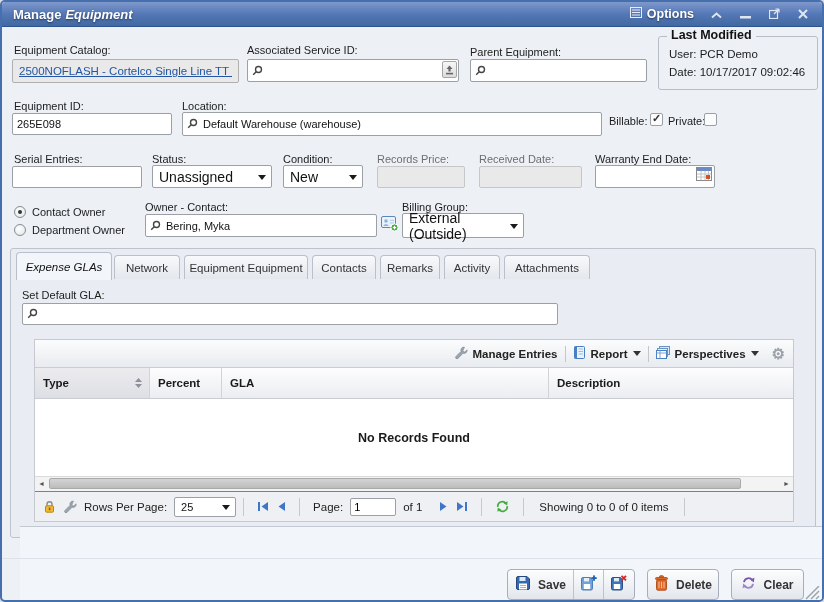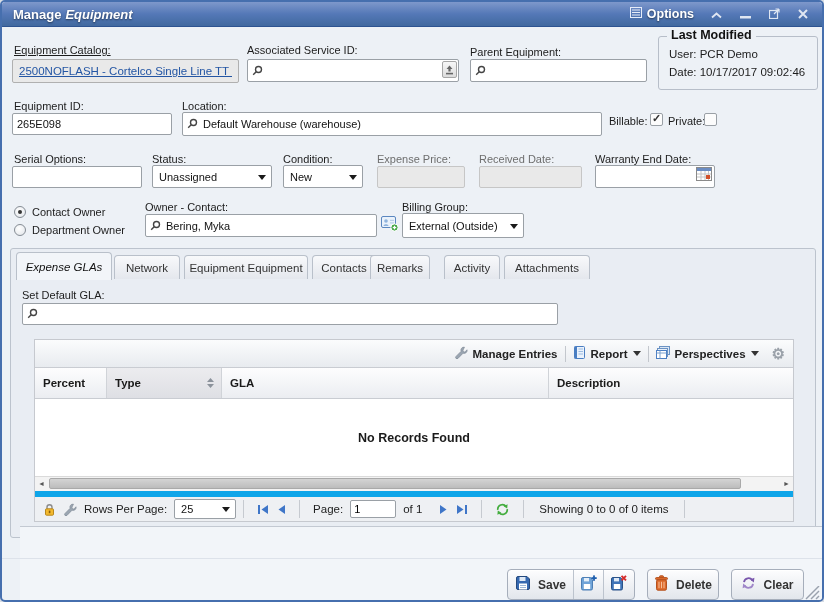--- a/index.html
+++ b/index.html
@@ -31,21 +31,21 @@
     background:linear-gradient(#f7f7f7,#dcdcdc);border:1px solid #a6a6a6;border-radius:2px;
     display:flex;align-items:center;justify-content:center;box-sizing:border-box;}
   .cal-btn{position:absolute;right:2px;top:2px;width:18px;height:17px;display:flex;align-items:center;justify-content:center;}
   .catalog-box{position:absolute;background:#e9e9e9;border:1px solid #b0b0b0;border-radius:2px;
     box-sizing:border-box;display:flex;align-items:center;padding:0 6px;overflow:hidden;}
   .catalog-box a{font-size:11.5px;color:#2456a4;text-decoration:underline;white-space:nowrap;overflow:hidden;}
   .fieldset{position:absolute;border:1px solid #b7bec9;border-radius:3px;box-sizing:border-box;}
   .legend{position:absolute;top:-9px;left:8px;background:#edf1f6;padding:0 4px;font-weight:bold;font-size:12.5px;color:#111;}
   .fs-line{position:absolute;font-size:11.5px;color:#1c1c1c;white-space:nowrap;}
   .sel{position:absolute;background:#fff;border:1px solid #9aa0a6;border-radius:2px;display:flex;
-    align-items:center;padding:0 18px 0 6px;font-size:11px;color:#111;box-sizing:border-box;cursor:default;}
+    align-items:center;padding:0 18px 0 6px;font-size:14px;color:#111;box-sizing:border-box;cursor:default;}
   .sel::after{content:"";position:absolute;right:5px;top:50%;margin-top:-2px;
     border:4px solid transparent;border-top:5px solid #1a1a1a;}
   .cb{position:absolute;width:13px;height:13px;background:#fcfcfc;border:1px solid #9aa0a6;border-radius:2px;box-sizing:border-box;}
   .cb.checked::after{content:"✓";position:absolute;left:1px;top:-2px;font-size:11px;font-weight:bold;color:#333;}
   .radio-row{position:absolute;display:flex;align-items:center;gap:6px;font-size:11px;color:#1c1c1c;}
   .radio{width:12px;height:12px;border:1px solid #858c94;border-radius:50%;
     background:radial-gradient(circle at 40% 35%,#fff,#dfe3e8);box-sizing:border-box;position:relative;}
   .radio.selected::after{content:"";position:absolute;left:3px;top:3px;width:4px;height:4px;border-radius:50%;background:#333;}
   
   .panel{position:absolute;left:8px;top:246px;width:806px;height:290px;border:1px solid #bcc3cd;
@@ -71,21 +71,21 @@
   .gh .sort{position:absolute;right:6px;top:9px;}
   .grid-body{flex:1;background:#fff;display:flex;align-items:center;justify-content:center;}
   .empty-msg{font-size:12.5px;font-weight:bold;color:#1a1a1a;}
   .hscroll{height:14px;background:#f3f3f3;border-top:1px solid #dadada;position:relative;flex:none;}
   .harrow{position:absolute;top:0;width:13px;height:13px;display:flex;align-items:center;justify-content:center;
     font-size:7px;color:#555;}
   .harrow.left{left:0;} .harrow.right{right:0;}
   .harrow.left::after{content:"◄";} .harrow.right::after{content:"►";}
   .hthumb{position:absolute;left:14px;top:1px;width:692px;height:11px;
     background:linear-gradient(#d4d4d4,#bcbcbc);border:1px solid #a9a9a9;border-radius:2px;box-sizing:border-box;}
-  .pager{height:30px;background:#eef0f3;border-top:6px solid #0ea5e9;display:flex;align-items:center;
+  .pager{height:30px;background:#eef0f3;border-top:1px solid #0ea5e9;display:flex;align-items:center;
     padding:9px 8px;gap:7px;font-size:11.5px;color:#222;flex:none;box-sizing:border-box;}
   .psep{width:1px;height:18px;background:#c6cad0;}
   .sel2{position:relative;background:#fff;border:1px solid #9aa0a6;border-radius:2px;display:flex;
     align-items:center;padding:0 18px 0 6px;font-size:11px;color:#111;box-sizing:border-box;height:20px;width:62px;cursor:default;}
   .sel2::after{content:"";position:absolute;right:5px;top:50%;margin-top:-2px;
     border:4px solid transparent;border-top:5px solid #1a1a1a;}
   .page-input{width:46px;height:18px;border:1px solid #9aa0a6;border-radius:2px;font-size:11px;
     padding:0 3px;box-sizing:border-box;outline:none;}
   .picon{display:flex;align-items:center;justify-content:center;cursor:default;}
   
@@ -136,21 +136,21 @@
             </svg></span>
         </div>
       <div class="tb-ctl">
           <span><svg width="10" height="10">
               <path d="M1 1 L9 9 M9 1 L1 9" stroke="#dfe6f2" stroke-width="2"></path>
             </svg></span>
         </div>
     </div>
   </div>
 
-  <div class="lbl" style="left:12px;top:42px;text-decoration:underline;">Equipment Catalog:</div>
+  <div class="lbl" style="left:12px;top:42px;">Equipment Catalog:</div>
   <div class="catalog-box" style="left:10px;top:57px;width:227px;height:24px;">
     <a href="#">2500NOFLASH - Cortelco Single Line TT D...</a>
   </div>
 
   <div class="lbl" style="left:245px;top:42px;">Associated Service ID:</div>
   <div class="search-wrap" style="left:245px;top:57px;width:212px;height:23px;">
     <span class="mag"><svg width="11" height="11">
           <circle cx="6.5" cy="4.5" r="3" fill="none" stroke="#444" stroke-width="1.4"></circle>
           <line x1="4.2" y1="6.8" x2="1.2" y2="9.8" stroke="#444" stroke-width="1.4"></line>
         </svg></span>
@@ -188,34 +188,34 @@
           <line x1="4.2" y1="6.8" x2="1.2" y2="9.8" stroke="#444" stroke-width="1.4"></line>
         </svg></span>
     <input value="Default Warehouse (warehouse)" style="">
   </div>
 
   <div class="lbl" style="left:607px;top:113px;">Billable:</div>
   <div class="cb checked" style="left:648px;top:111px;"></div>
   <div class="lbl" style="left:666px;top:113px;">Private:</div>
   <div class="cb" style="left:702px;top:111px;"></div>
 
-  <div class="lbl" style="left:12px;top:151px;">Serial Options:</div>
+  <div class="lbl" style="left:12px;top:151px;">Serial Entries:</div>
   <input class="inp" style="left: 10px; top: 164px; width: 130px; height: 22px;" value="">
 
   <div class="lbl" style="left:150px;top:151px;">Status:</div>
   <div class="sel" style="left:150px;top:163px;width:120px;height:23px;">
       <span>Unassigned</span>
     </div>
 
   <div class="lbl" style="left:281px;top:151px;">Condition:</div>
   <div class="sel" style="left:281px;top:163px;width:80px;height:23px;">
       <span>New</span>
     </div>
 
-  <div class="lbl dim" style="left:375px;top:151px;">Expense Price:</div>
+  <div class="lbl dim" style="left:375px;top:151px;">Records Price:</div>
   <input class="inp disabled" style="left: 375px; top: 164px; width: 88px; height: 22px;" disabled="" value="">
 
   <div class="lbl dim" style="left:477px;top:151px;">Received Date:</div>
   <input class="inp disabled" style="left: 477px; top: 164px; width: 103px; height: 22px;" disabled="" value="">
 
   <div class="lbl" style="left:593px;top:151px;">Warranty End Date:</div>
   <div class="search-wrap" style="left:593px;top:163px;width:120px;height:23px;">
     <input style="padding-left: 4px;" value="">
     <span class="cal-btn">
         <span><svg width="16" height="15">
@@ -267,21 +267,21 @@
     </div>
 
   <div class="panel">
     <div class="panel-content"></div>
   </div>
 
   <div class="tab active" style="left:14px;top:250px;width:96px;height:28px;font-style:italic;">Expense GLAs</div>
   <div class="tab" style="left:112px;top:253px;width:66px;height:24px;">Network</div>
   <div class="tab" style="left:182px;top:253px;width:124px;height:24px;">Equipment Equipment</div>
   <div class="tab" style="left:310px;top:253px;width:64px;height:24px;">Contacts</div>
-  <div class="tab" style="left:368px;top:253px;width:60px;height:24px;">Remarks</div>
+  <div class="tab" style="left:378px;top:253px;width:60px;height:24px;">Remarks</div>
   <div class="tab" style="left:442px;top:253px;width:56px;height:24px;">Activity</div>
   <div class="tab" style="left:502px;top:253px;width:86px;height:24px;">Attachments</div>
 
   <div class="lbl" style="left:20px;top:287px;z-index:5;">Set Default GLA:</div>
   <div class="search-wrap" style="left:20px;top:301px;width:536px;height:22px;z-index:5;">
     <span class="mag"><svg width="11" height="11">
           <circle cx="6.5" cy="4.5" r="3" fill="none" stroke="#444" stroke-width="1.4"></circle>
           <line x1="4.2" y1="6.8" x2="1.2" y2="9.8" stroke="#444" stroke-width="1.4"></line>
         </svg></span>
     <input value="" style="">
@@ -316,30 +316,30 @@
               <line x1="0.5" y1="7" x2="10.5" y2="7" stroke="#7ba1cf"></line>
               <line x1="4" y1="4.5" x2="4" y2="12.5" stroke="#7ba1cf"></line>
             </svg></span>
         <span>Perspectives</span>
         <span class="caret"></span>
       </div>
       <span class="gear-icon" style="margin-left:6px;"></span>
     </div>
 
     <div class="grid-header">
-      <div class="gh" style="width:72px;">
-          <span>Percent</span>
-        </div>
       <div class="gh sorted" style="width:115px;">
         <span>Type</span>
         <span class="sort"><svg width="9" height="12">
               <path d="M4.5 1 L8 5 H1 Z" fill="#8b929b"></path>
               <path d="M4.5 11 L1 7 H8 Z" fill="#8b929b"></path>
             </svg></span>
       </div>
+      <div class="gh" style="width:72px;">
+          <span>Percent</span>
+        </div>
       <div class="gh" style="width:327px;">
           <span>GLA</span>
         </div>
       <div class="gh" style="flex:1;border-right:none;">
           <span>Description</span>
         </div>
     </div>
 
     <div class="grid-body">
       <div class="empty-msg">No Records Found</div>

